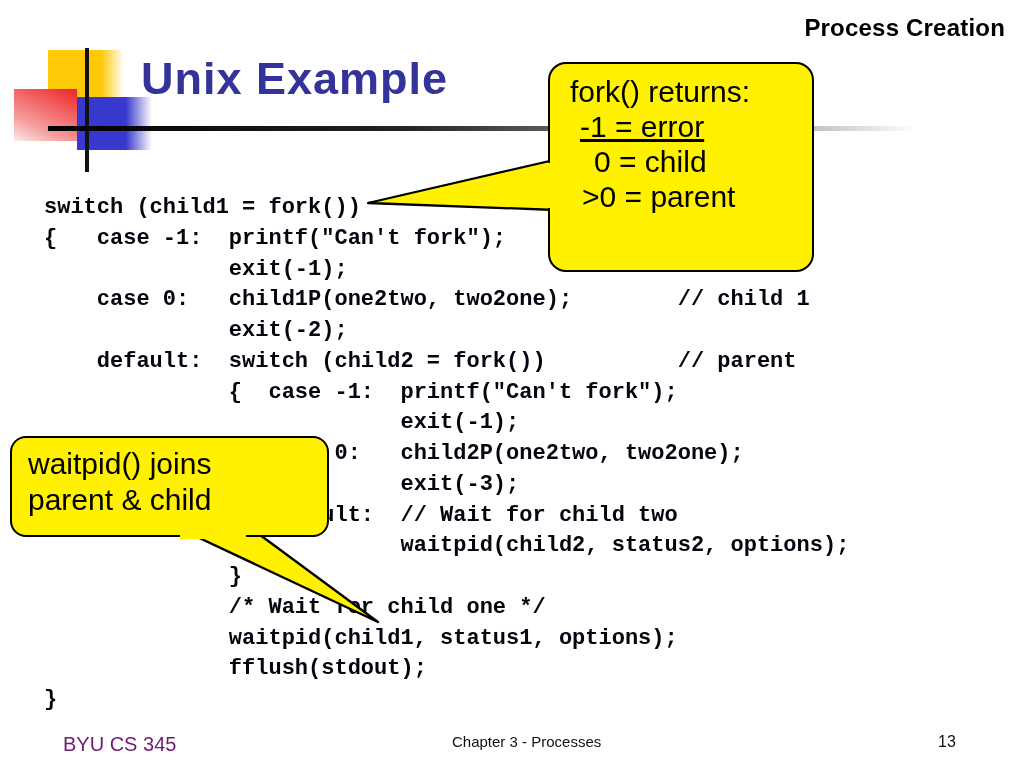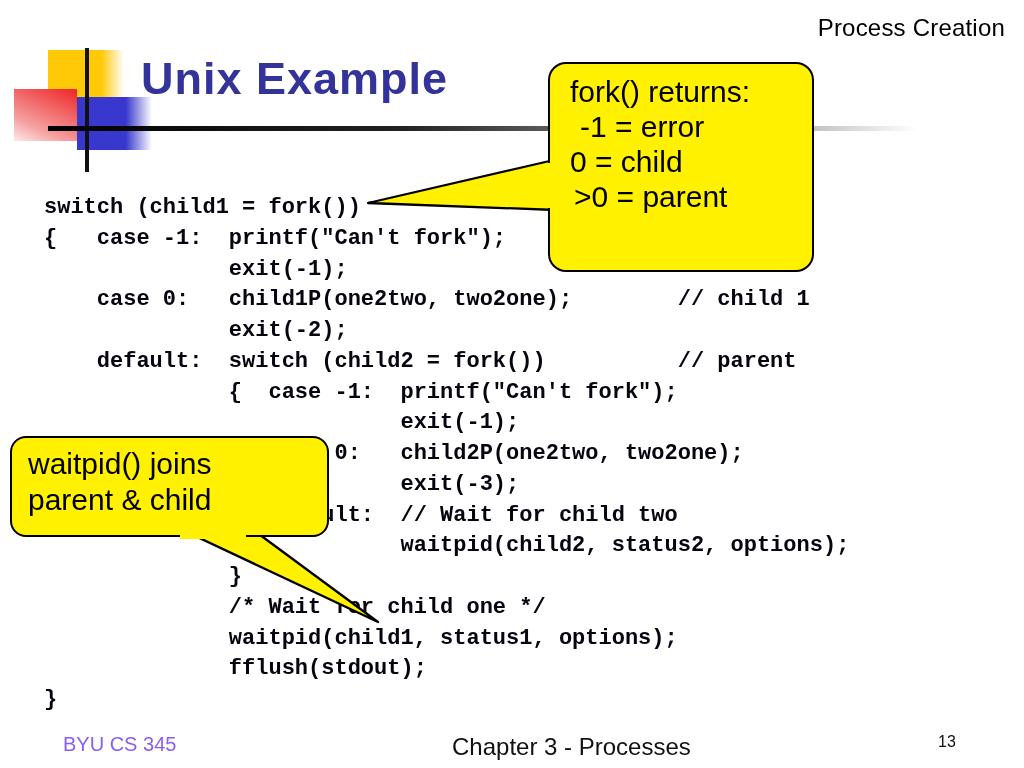--- a/index.html
+++ b/index.html
@@ -2,21 +2,21 @@
 <html style="--title_color: #333399; --callout_fill: #FFF100; --callout_border: #000000; --code_color: #050510; --deco_yellow: #FFC907; --deco_red: #EE2E2E; --deco_blue: #3838CE;"><head>
 <meta charset="utf-8">
 <style>
   html,body{margin:0;padding:0;background:#888;}
   .slide{
     position:relative;width:1024px;height:768px;background:#ffffff;
     overflow:hidden;font-family:"Liberation Sans",sans-serif;
   }
   
   .hdr{
-    position:absolute;top:14px;right:19px;font-size:24px;font-weight:normal;
+    position:absolute;top:14px;right:19px;font-size:24px;font-weight:bold;
     color:#000;letter-spacing:0.2px;margin-left:20px;
   }
   
   .sq{position:absolute;}
   .sq-yellow{left:48px;top:50px;width:76px;height:57px;z-index:1;
     background:linear-gradient(to right,var(--deco_yellow) 0%,var(--deco_yellow) 70%,rgba(255,201,7,0) 100%);}
   .sq-red{left:14px;top:89px;width:63px;height:52px;z-index:2;
     background:linear-gradient(205deg,var(--deco_red) 5%,#f59f9f 70%,#fdeaea 100%);}
   .sq-blue{left:77px;top:97px;width:75px;height:53px;z-index:3;
     background:linear-gradient(to right,var(--deco_blue) 0%,var(--deco_blue) 65%,rgba(56,56,206,0) 100%);}
@@ -41,31 +41,31 @@
   .tails{position:absolute;left:0;top:0;width:1024px;height:768px;z-index:3;pointer-events:none;}
   .tails polygon{fill:var(--callout_fill);stroke:var(--callout_border);stroke-width:2.3;stroke-linejoin:round;}
   
   .bubble{
     position:absolute;box-sizing:border-box;z-index:4;
     background:var(--callout_fill);border:2.5px solid var(--callout_border);
     color:#000;
   }
   .b1{left:548px;top:62px;width:266px;height:210px;border-radius:18px;
       padding:10px 0 0 20px;font-size:30px;line-height:35px;}
-  .b1 .bl2{margin-left:10px;}
-  .b1 .bl3{}
-  .b1 .bl4{margin-left:4px;}
+  .b1 .bl2{margin-left:10px;text-decoration:underline;}
+  .b1 .bl3{margin-left:24px;}
+  .b1 .bl4{margin-left:12px;}
   .b2{left:10px;top:436px;width:319px;height:101px;border-radius:16px;
       padding:8px 0 0 16px;font-size:30px;line-height:36px;}
   .patch{position:absolute;background:var(--callout_fill);z-index:5;}
   .p1{left:548px;top:163px;width:9px;height:45px;}
   .p2{left:180px;top:530px;width:66px;height:9px;}
   
-  .footer-left{position:absolute;left:63px;top:733px;font-size:20px;color:#8b5cf6;}
-  .footer-center{position:absolute;left:452px;top:733px;font-size:24px;color:#111;}
+  .footer-left{position:absolute;left:63px;top:733px;font-size:20px;color:#701a75;}
+  .footer-center{position:absolute;left:452px;top:733px;font-size:15px;color:#111;}
   .footer-right{position:absolute;left:938px;top:733px;font-size:16px;color:#111;}
 </style>
 </head>
 <body>
 
 <div class="slide">
 
   <div class="hdr">Process Creation</div>
 
   <div class="deco">

